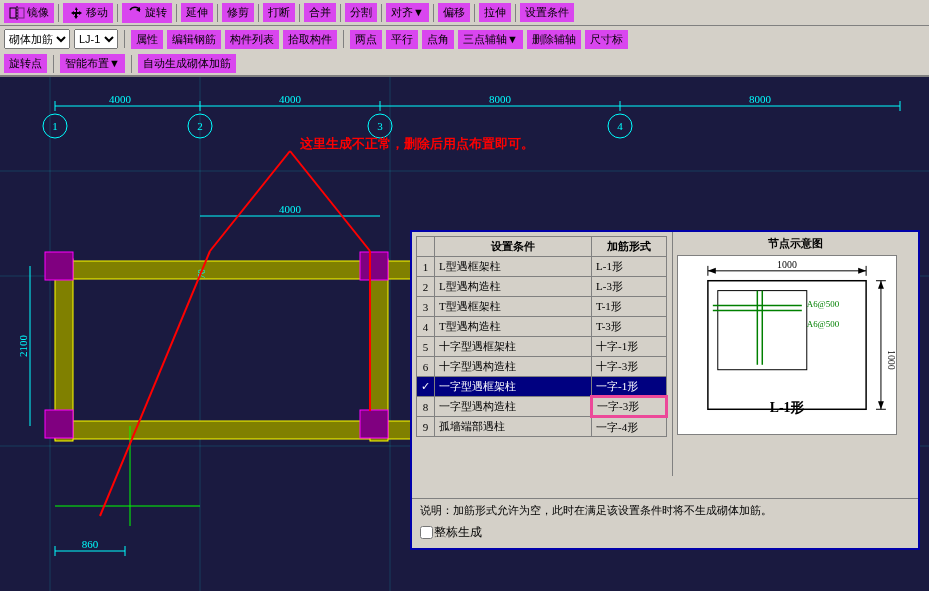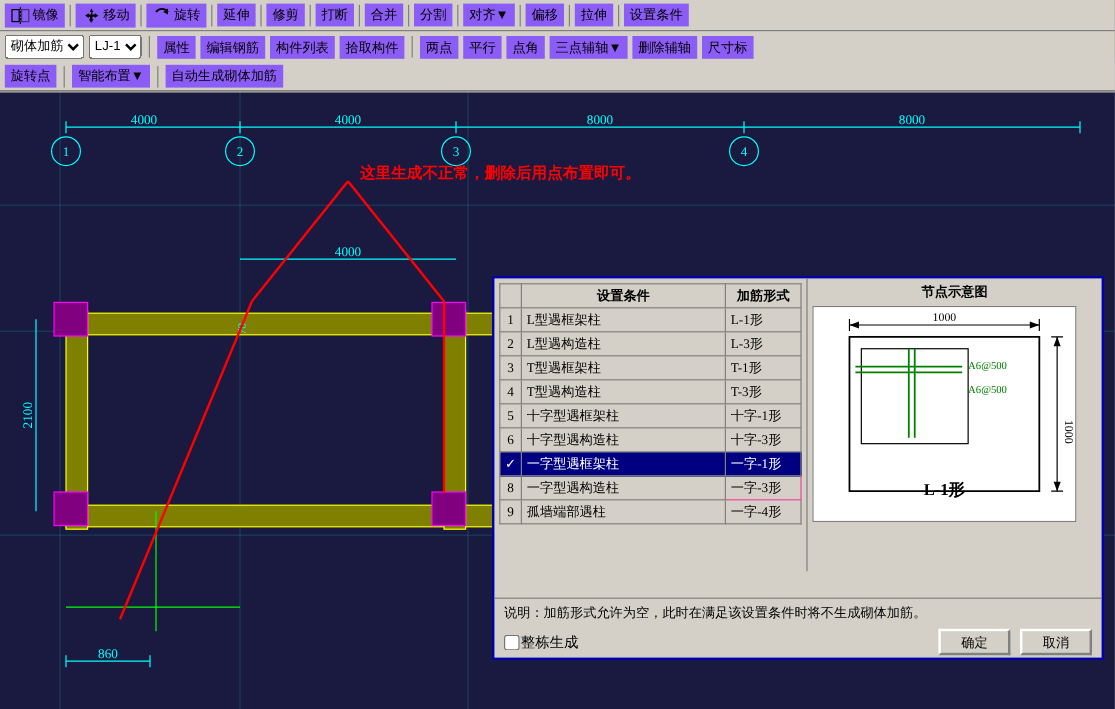--- a/index.html
+++ b/index.html
@@ -32,21 +32,21 @@
       align-items: center;
       height: 26px;
       padding: 2px 4px;
       gap: 4px;
     }
     .toolbar-btn {
       display: flex;
       align-items: center;
       gap: 2px;
       padding: 1px 4px;
-      background: #8b5cf6;
+      background: #d946ef;
       border: 1px solid transparent;
       cursor: pointer;
       font-size: 11px;
       white-space: nowrap;
     }
     .separator {
       width: 1px;
       height: 18px;
       background: #808080;
       margin: 0 2px;
@@ -390,21 +390,21 @@
 <div class="dialog">
 
   <div class="dialog-content">
 
     <div class="dialog-table-section">
       <table class="dialog-table" style="width:100%;border-collapse:collapse;">
         <thead>
           <tr>
             <td style="width:18px;border:1px solid #808080;padding:1px;"></td>
             <td style="border:1px solid #808080;padding:1px 4px;font-weight:bold;font-size:11px;text-align:center;">设置条件</td>
-            <td style="width:63px;border:1px solid #808080;padding:1px 4px;font-weight:bold;font-size:11px;text-align:center;">加筋形式</td>
+            <td style="width:75px;border:1px solid #808080;padding:1px 4px;font-weight:bold;font-size:11px;text-align:center;">加筋形式</td>
           </tr>
         </thead>
         <tbody id="table-body">
         <tr>
       <td style="border:1px solid #808080;padding:1px 2px;text-align:center;font-size:11px;">1</td>
       <td style="border:1px solid #808080;padding:1px 4px;font-size:11px;">L型遇框架柱</td>
       <td style="border:1px solid #808080;padding:1px 4px;font-size:11px;">L-1形</td>
     </tr>
             <tr>
       <td style="border:1px solid #808080;padding:1px 2px;text-align:center;font-size:11px;">2</td>
@@ -432,21 +432,21 @@
       <td style="border:1px solid #808080;padding:1px 4px;font-size:11px;">十字-3形</td>
     </tr>
             <tr style="background: rgb(0, 0, 128); color: white;">
       <td style="border:1px solid #808080;padding:1px 2px;text-align:center;font-size:11px;color:white;background:#000080">✓</td>
       <td style="border:1px solid #808080;padding:1px 4px;font-size:11px;color:white;background:#000080">一字型遇框架柱</td>
       <td style="border:1px solid #808080;padding:1px 4px;font-size:11px;color:white;background:#000080">一字-1形</td>
     </tr>
             <tr>
       <td style="border:1px solid #808080;padding:1px 2px;text-align:center;font-size:11px;">8</td>
       <td style="border:1px solid #808080;padding:1px 4px;font-size:11px;">一字型遇构造柱</td>
-      <td style="border:1px solid #ec4899;padding:1px 4px;font-size:11px;font-family:Liberation Serif, serif;">一字-3形</td>
+      <td style="border:3px solid #ec4899;padding:1px 4px;font-size:11px;font-family:Liberation Serif, serif;">一字-3形</td>
     </tr>
             <tr>
       <td style="border:1px solid #808080;padding:1px 2px;text-align:center;font-size:11px;">9</td>
       <td style="border:1px solid #808080;padding:1px 4px;font-size:11px;">孤墙端部遇柱</td>
       <td style="border:1px solid #808080;padding:1px 4px;font-size:11px;">一字-4形</td>
     </tr>
           </tbody>
       </table>
     </div>
 
@@ -490,19 +490,15 @@
     </div>
   </div>
 
   <div class="dialog-footer">
     <div class="dialog-note">说明：加筋形式允许为空，此时在满足该设置条件时将不生成砌体加筋。</div>
     <div class="dialog-footer-controls">
       <div class="checkbox-area">
         <input type="checkbox" id="whole-building" style="">
         <label for="whole-building">整栋生成</label>
       </div>
-      <div class="dialog-buttons">
-        <button class="dialog-btn">确定</button>
-        <button class="dialog-btn">取消</button>
-      </div>
     </div>
   </div>
 </div>
 
 </body></html>

